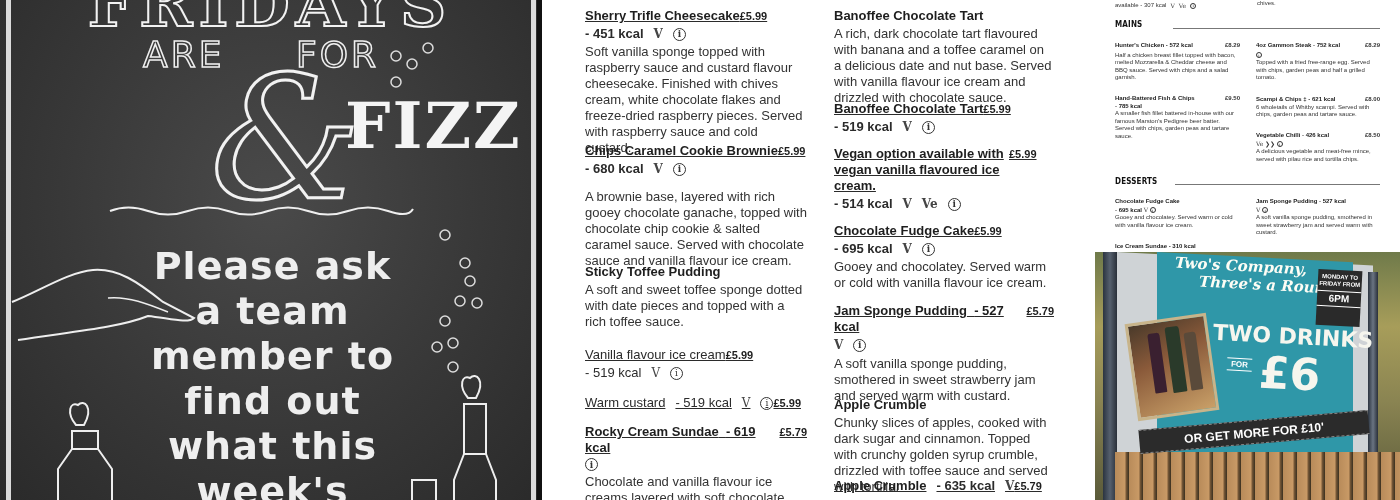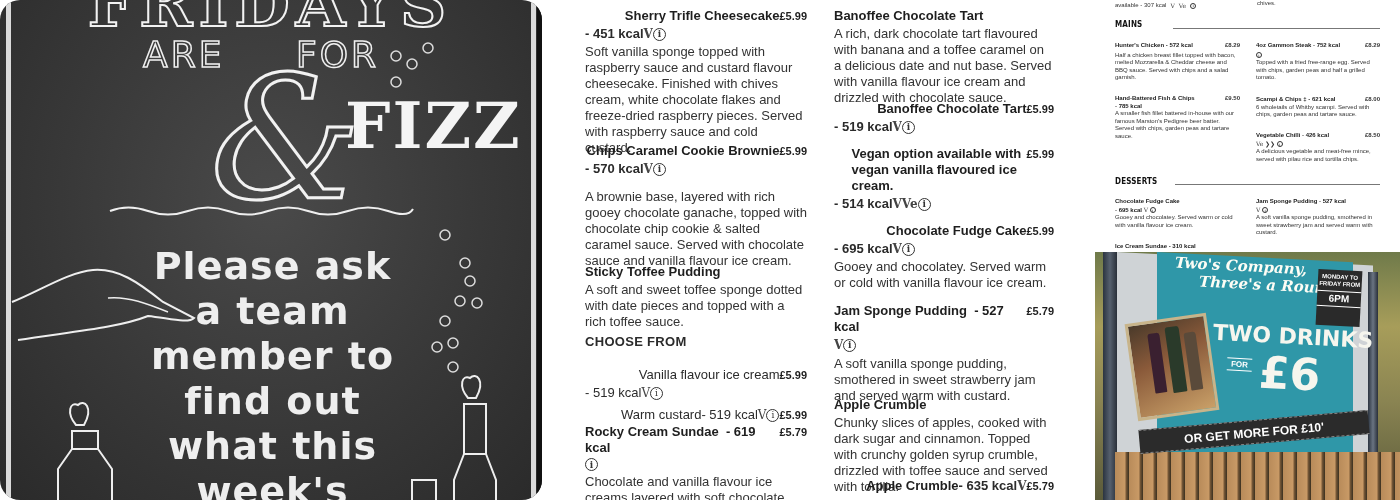--- a/index.html
+++ b/index.html
@@ -4,21 +4,20 @@
 <style>
   * { box-sizing: border-box; margin: 0; padding: 0; }
   html, body { width: 1400px; height: 500px; overflow: hidden; background: #ffffff; }
   body { position: relative; font-family: "Liberation Sans", sans-serif; color: #222; }
 
   
   .chalk {
     position: absolute; left: 0; top: 0; width: 542px; height: 500px;
     background: radial-gradient(ellipse at 50% 40%, #4a4a4a 0%, #383838 55%, #2a2a2a 100%);
     overflow: hidden;
-    border-radius: 20px;
   }
   .chalk .frame {
     position: absolute; left: 6px; top: -10px; right: 6px; bottom: -10px;
     border-left: 5px solid #eee; border-right: 5px solid #eee;
     opacity: .9;
   }
   .chalk .edge-black { position:absolute; right:0; top:0; width:5px; height:100%; background:#111; }
   .chalk .title-top {
     position: absolute; left: 40px; top: -34px; width: 460px; text-align: center;
     font-family: "DejaVu Serif", serif; font-size: 64px; font-weight: bold; letter-spacing: 6px;
@@ -48,24 +47,24 @@
     font-family: "DejaVu Sans", sans-serif; font-weight: bold; font-size: 38px; line-height: 45px;
     color: #eeeeee; letter-spacing: 1px;
   }
   .chalk svg.deco { position: absolute; }
 
   
   .col { position: absolute; top: 0; width: 222px; font-size: 13px; line-height: 16px; color: #2b2b2b; }
   .col1 { left: 585px; }
   .col2 { left: 834px; width: 220px; }
   .item { position: absolute; left: 0; width: 100%; }
-  .row { display: flex; justify-content: flex-end; align-items: baseline; }
+  .row { display: flex; justify-content: flex-start; align-items: baseline; text-decoration: underline; }
   .name { font-weight: bold; font-size: 13px; color: #1e1e1e; }
   .price { font-weight: bold; font-size: 11px; color: #1e1e1e; }
-  .kcal-line { font-size: 13px; font-weight: bold; margin-top: 2px; display: flex; align-items: center; }
+  .kcal-line { font-size: 13px; font-weight: bold; margin-top: 2px; display: flex; align-items: center; gap: 10px; }
   .kcal-line.plain { font-weight: normal; }
   .desc { margin-top: 2px; font-size: 13px; line-height: 16px; color: #333; }
   .veg { font-family: "DejaVu Serif", serif; font-size: 12px; color: #444; }
   .info {
     display: inline-flex; align-items: center; justify-content: center;
     width: 13px; height: 13px; border: 1.2px solid #333; border-radius: 50%;
     font-size: 9px; font-family: "DejaVu Serif", serif; color: #333;
   }
   .choose { font-weight: bold; font-size: 13px; letter-spacing: .3px; }
 
@@ -170,42 +169,41 @@
     </div>
     <div class="desc">Soft vanilla sponge topped with raspberry sauce and custard flavour cheesecake. Finished with chives cream, white chocolate flakes and freeze-dried raspberry pieces. Served with raspberry sauce and cold custard.</div>
   </div>
 
   <div class="item" style="top:143px">
     <div class="row">
       <span class="name">Chips Caramel Cookie Brownie</span>
       <span class="price">£5.99</span>
     </div>
     <div class="kcal-line">
-      <span>- 570 kcal</span>
+      <span>- 680 kcal</span>
       <span class="veg">V</span>
       <span class="info">i</span>
     </div>
     <div class="desc" style="margin-top:12px">A brownie base, layered with rich gooey chocolate ganache, topped with chocolate chip cookie &amp; salted caramel sauce. Served with chocolate sauce and vanilla flavour ice cream.</div>
   </div>
 
   <div class="item" style="top:264px">
     <div class="name">Sticky Toffee Pudding</div>
     <div class="desc">A soft and sweet toffee sponge dotted with date pieces and topped with a rich toffee sauce.</div>
-    <div class="choose" style="margin-top:4px">CHOOSE FROM</div>
     <div class="row" style="margin-top:17px">
       <span>Vanilla flavour ice cream</span>
       <span class="price">£5.99</span>
     </div>
     <div class="kcal-line plain">
       <span>- 519 kcal</span>
       <span class="veg">V</span>
       <span class="info">i</span>
     </div>
     <div class="row" style="margin-top:6px">
-      <span class="kcal-line plain" style="margin-top:0">
+      <span class="kcal-line plain" style="margin-top:8px">
         <span>Warm custard</span>
         <span>- 519 kcal</span>
         <span class="veg">V</span>
         <span class="info">i</span>
       </span>
       <span class="price">£5.99</span>
     </div>
   </div>
 
   <div class="item" style="top:424px">

